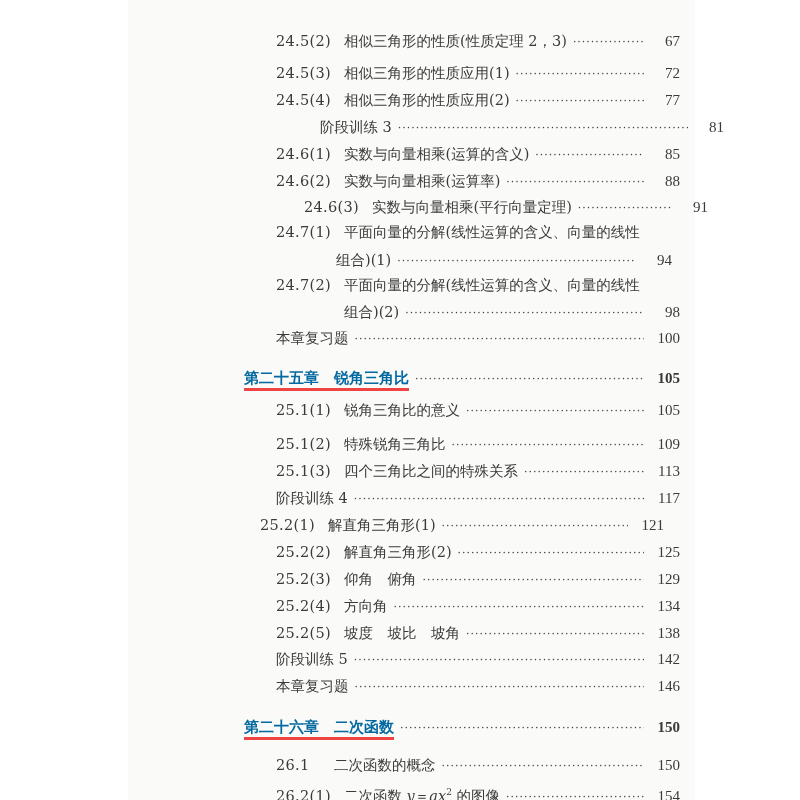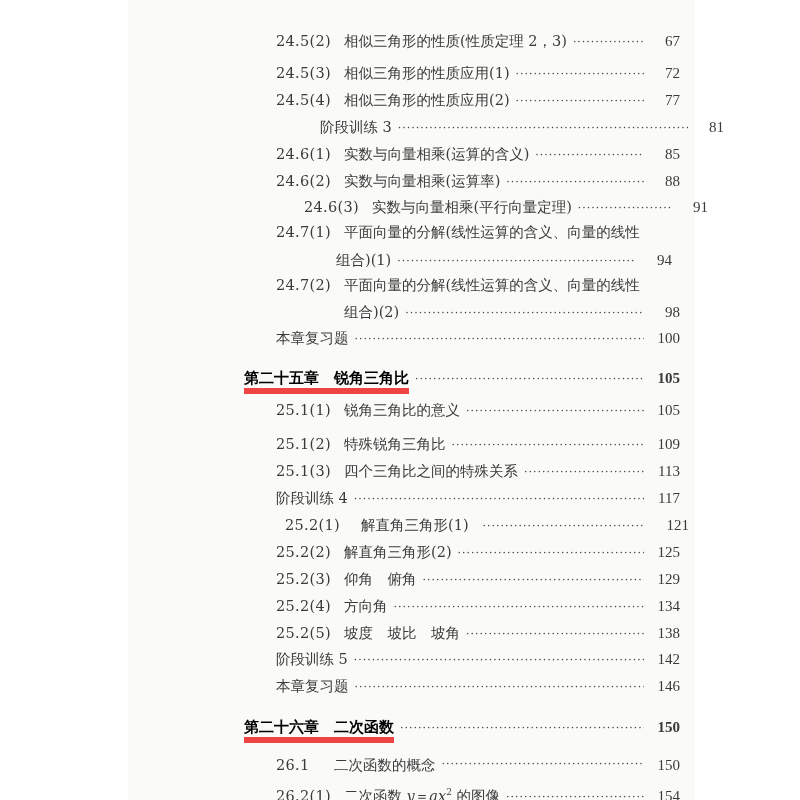--- a/index.html
+++ b/index.html
@@ -28,22 +28,22 @@
     flex: 1; overflow: hidden; margin: 0 6px;
     color: #444; letter-spacing: 1px;
     font-size: 11px;
   }
   .leader::before {
     content: "····································································································································";
   }
   .page-no { width: 30px; text-align: right; font-size: 15px; font-family: "Liberation Serif", serif; }
   .chapter .title {
     font-family: "DejaVu Sans", "Liberation Sans", sans-serif;
-    font-size: 15px; font-weight: bold; color: #000000;
-    border-bottom: 6px solid #ef4444; padding-bottom: 1px;
+    font-size: 15px; font-weight: bold; color: #0369a1;
+    border-bottom: 3px solid #ef4444; padding-bottom: 1px;
   }
   .chapter .page-no { font-weight: bold; }
   .sup { font-size: 9px; vertical-align: super; }
   .italic { font-style: italic; }
 </style>
 </head>
 <body>
 
 <div class="page"></div>
 
@@ -149,21 +149,21 @@
     <span class="leader"></span>
     <span class="page-no">113</span>
   </div>
 
   <div class="row" style="left:276px; top:489px; width:404px;">
     <span class="title">阶段训练 4</span>
     <span class="leader"></span>
     <span class="page-no">117</span>
   </div>
 
-  <div class="row" style="left:285px; top:516px; width:404px;gap:8px;">
+  <div class="row" style="left:260px; top:516px; width:404px;">
     <span class="num">25.2(1)</span>
     <span class="title">解直角三角形(1)</span>
     <span class="leader"></span>
     <span class="page-no">121</span>
   </div>
 
   <div class="row" style="left:276px; top:543px; width:404px;">
     <span class="num">25.2(2)</span>
     <span class="title">解直角三角形(2)</span>
     <span class="leader"></span>
@@ -202,21 +202,21 @@
     <span class="leader"></span>
     <span class="page-no">146</span>
   </div>
 
   <div class="row chapter" style="left:244px; top:718px; width:436px;">
     <span class="title">第二十六章　二次函数</span>
     <span class="leader"></span>
     <span class="page-no">150</span>
   </div>
 
-  <div class="row" style="left:276px; top:756px; width:404px;align-items:center;">
+  <div class="row" style="left:276px; top:756px; width:404px;">
     <span class="num" style="width:58px;">26.1</span>
     <span class="title">二次函数的概念</span>
     <span class="leader"></span>
     <span class="page-no">150</span>
   </div>
 
   <div class="row" style="left:276px; top:783px; width:404px;">
     <span class="num">26.2(1)</span>
     <span class="title">
       <span>二次函数 </span><span class="italic">y</span><span>＝</span><span class="italic">ax</span><span class="sup">2</span><span> 的图像</span>

